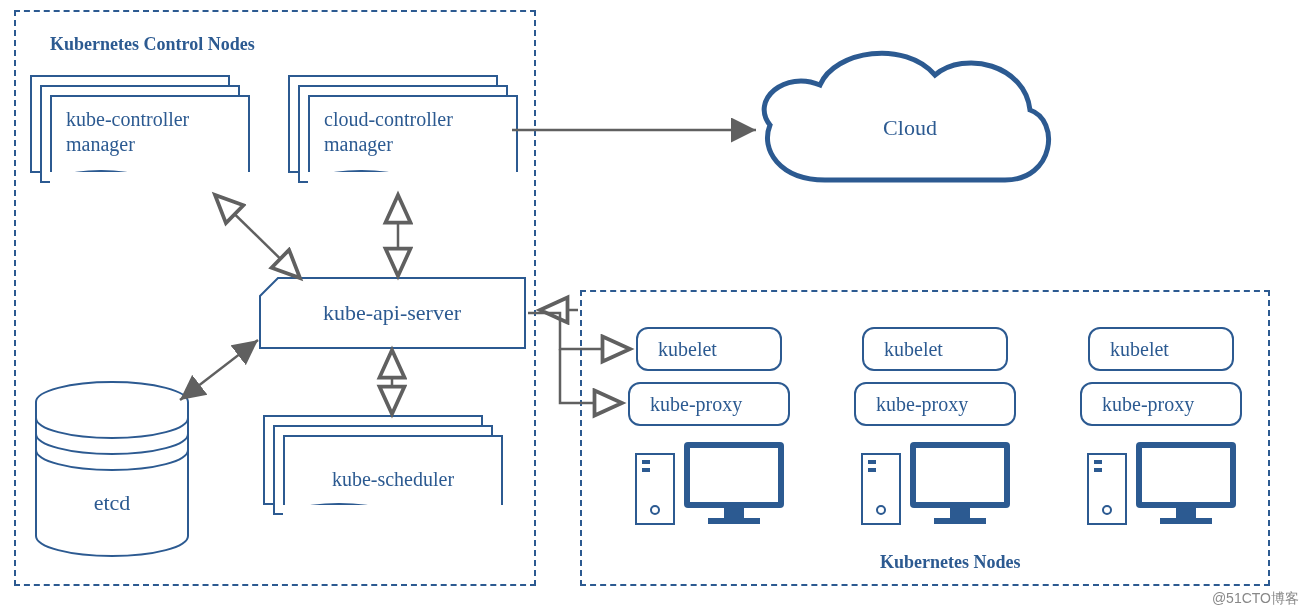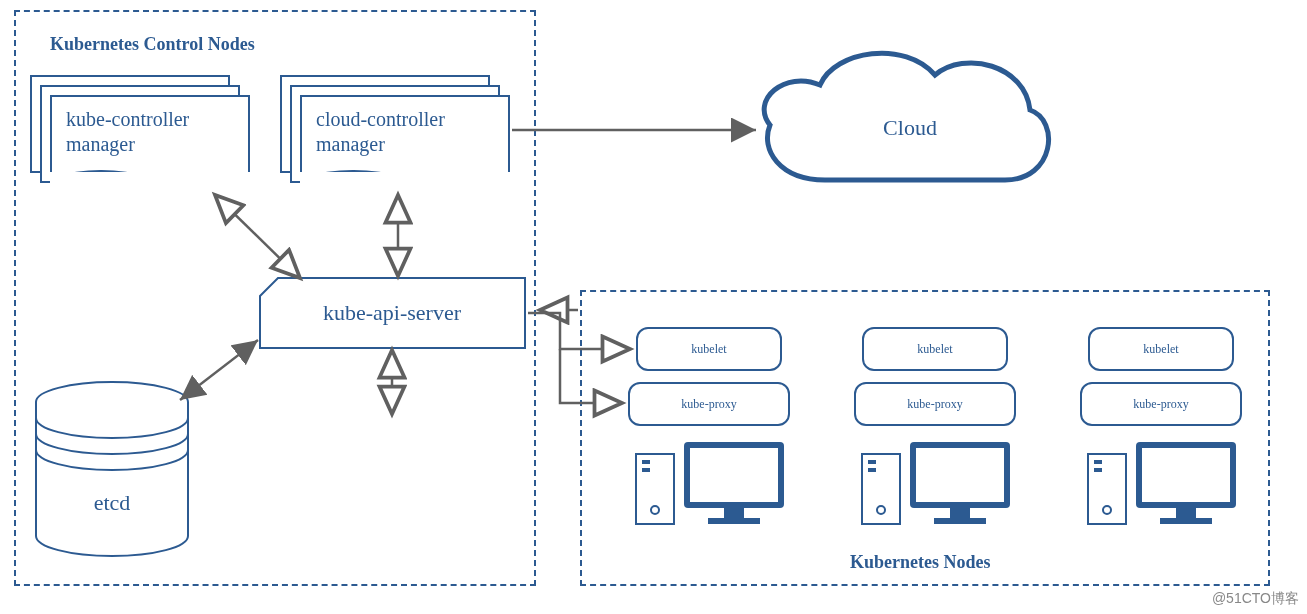--- a/index.html
+++ b/index.html
@@ -72,22 +72,22 @@
     position: absolute;
   }
   
   .pill {
     position: absolute;
     border: 2px solid #2c5a91;
     border-radius: 12px;
     background: #fff;
     display: flex;
     align-items: center;
-    justify-content: center;
-    font-size: 12px;
+    justify-content: flex-start;
+    font-size: 20px;
     color: #2c5a91;
     padding: 2px 20px;
   }
   
   .watermark {
     position: absolute;
     right: 8px;
     bottom: 6px;
     font-size: 14px;
     color: #888;
@@ -98,55 +98,68 @@
 </style>
 </head>
 <body>
 
 <div class="canvas">
 
   <div class="region" style="left:14px; top:10px; width:522px; height:576px;"></div>
   <div class="region-title" style="left:50px; top:34px;">Kubernetes Control Nodes</div>
 
   <div class="region" style="left:580px; top:290px; width:690px; height:296px;"></div>
-  <div class="region-title" style="left:850px; top:552px;text-align:center;">Kubernetes Nodes</div>
+  <div class="region-title" style="left:880px; top:552px;text-align:center;">Kubernetes Nodes</div>
 
   <div class="stacked" style="left:30px; top:75px; width:220px; height:118px;">
     <div class="sheet" style="left:0; top:0; width:200px; height:98px;"></div>
     <div class="sheet" style="left:10px; top:10px; width:200px; height:98px;"></div>
     <div class="front" style="left:20px; top:20px; width:200px; height:95px;">
       <span><span>kube-controller</span><br><span>manager</span></span>
       <div class="wave">
           <svg viewBox="0 0 200 20" preserveAspectRatio="none">
             <path d="M0 8 Q 50 -6 100 8 T 200 8 L200 22 L0 22 Z" fill="#fff" stroke="none"></path>
             <path d="M0 8 Q 50 -6 100 8 T 200 8" fill="none" stroke="#2c5a91" stroke-width="2"></path>
           </svg>
         </div>
     </div>
   </div>
 
-  <div class="stacked" style="left:280px; top:75px; width:197px; height:118px;">
+  <div class="stacked" style="left:288px; top:75px; width:197px; height:118px;">
     <div class="sheet" style="left:0; top:0; width:210px; height:98px;"></div>
     <div class="sheet" style="left:10px; top:10px; width:210px; height:98px;"></div>
     <div class="front" style="left:20px; top:20px; width:210px; height:95px;">
       <span><span>cloud-controller</span><br><span>manager</span></span>
       <div class="wave">
           <svg viewBox="0 0 210 20" preserveAspectRatio="none">
             <path d="M0 8 Q 52 -6 105 8 T 210 8 L210 22 L0 22 Z" fill="#fff" stroke="none"></path>
             <path d="M0 8 Q 52 -6 105 8 T 210 8" fill="none" stroke="#2c5a91" stroke-width="2"></path>
           </svg>
         </div>
     </div>
   </div>
 
   <svg style="position:absolute; left:260px; top:278px; width:265px; height:70px; overflow:visible;">
     <polygon points="0,18 18,0 265,0 265,70 0,70" fill="#fff" stroke="#2c5a91" stroke-width="2"></polygon>
     <text x="132" y="42" text-anchor="middle" font-size="22" fill="#2c5a91">kube-api-server</text>
   </svg>
 
+  <div class="stacked" style="left:263px; top:415px; width:240px; height:110px;">
+    <div class="sheet" style="left:0; top:0; width:220px; height:90px;"></div>
+    <div class="sheet" style="left:10px; top:10px; width:220px; height:90px;"></div>
+    <div class="front" style="left:20px; top:20px; width:220px; height:88px; align-items:center; justify-content:center; padding:0;">
+      <span>kube-scheduler</span>
+      <div class="wave">
+          <svg viewBox="0 0 220 20" preserveAspectRatio="none">
+            <path d="M0 8 Q 55 -6 110 8 T 220 8 L220 22 L0 22 Z" fill="#fff" stroke="none"></path>
+            <path d="M0 8 Q 55 -6 110 8 T 220 8" fill="none" stroke="#2c5a91" stroke-width="2"></path>
+          </svg>
+        </div>
+    </div>
+  </div>
 
   <svg class="cylinder" style="left:32px; top:380px; width:160px; height:180px;" viewBox="0 0 160 180">
     <ellipse cx="80" cy="22" rx="76" ry="20" fill="#fff" stroke="#2c5a91" stroke-width="2"></ellipse>
     <path d="M4 22 L4 156 A76 20 0 0 0 156 156 L156 22" fill="#fff" stroke="#2c5a91" stroke-width="2"></path>
     <path d="M4 38 A76 20 0 0 0 156 38" fill="none" stroke="#2c5a91" stroke-width="2"></path>
     <path d="M4 54 A76 20 0 0 0 156 54" fill="none" stroke="#2c5a91" stroke-width="2"></path>
     <path d="M4 70 A76 20 0 0 0 156 70" fill="none" stroke="#2c5a91" stroke-width="2"></path>
     <text x="80" y="130" text-anchor="middle" font-size="22" fill="#2c5a91">etcd</text>
   </svg>
 

